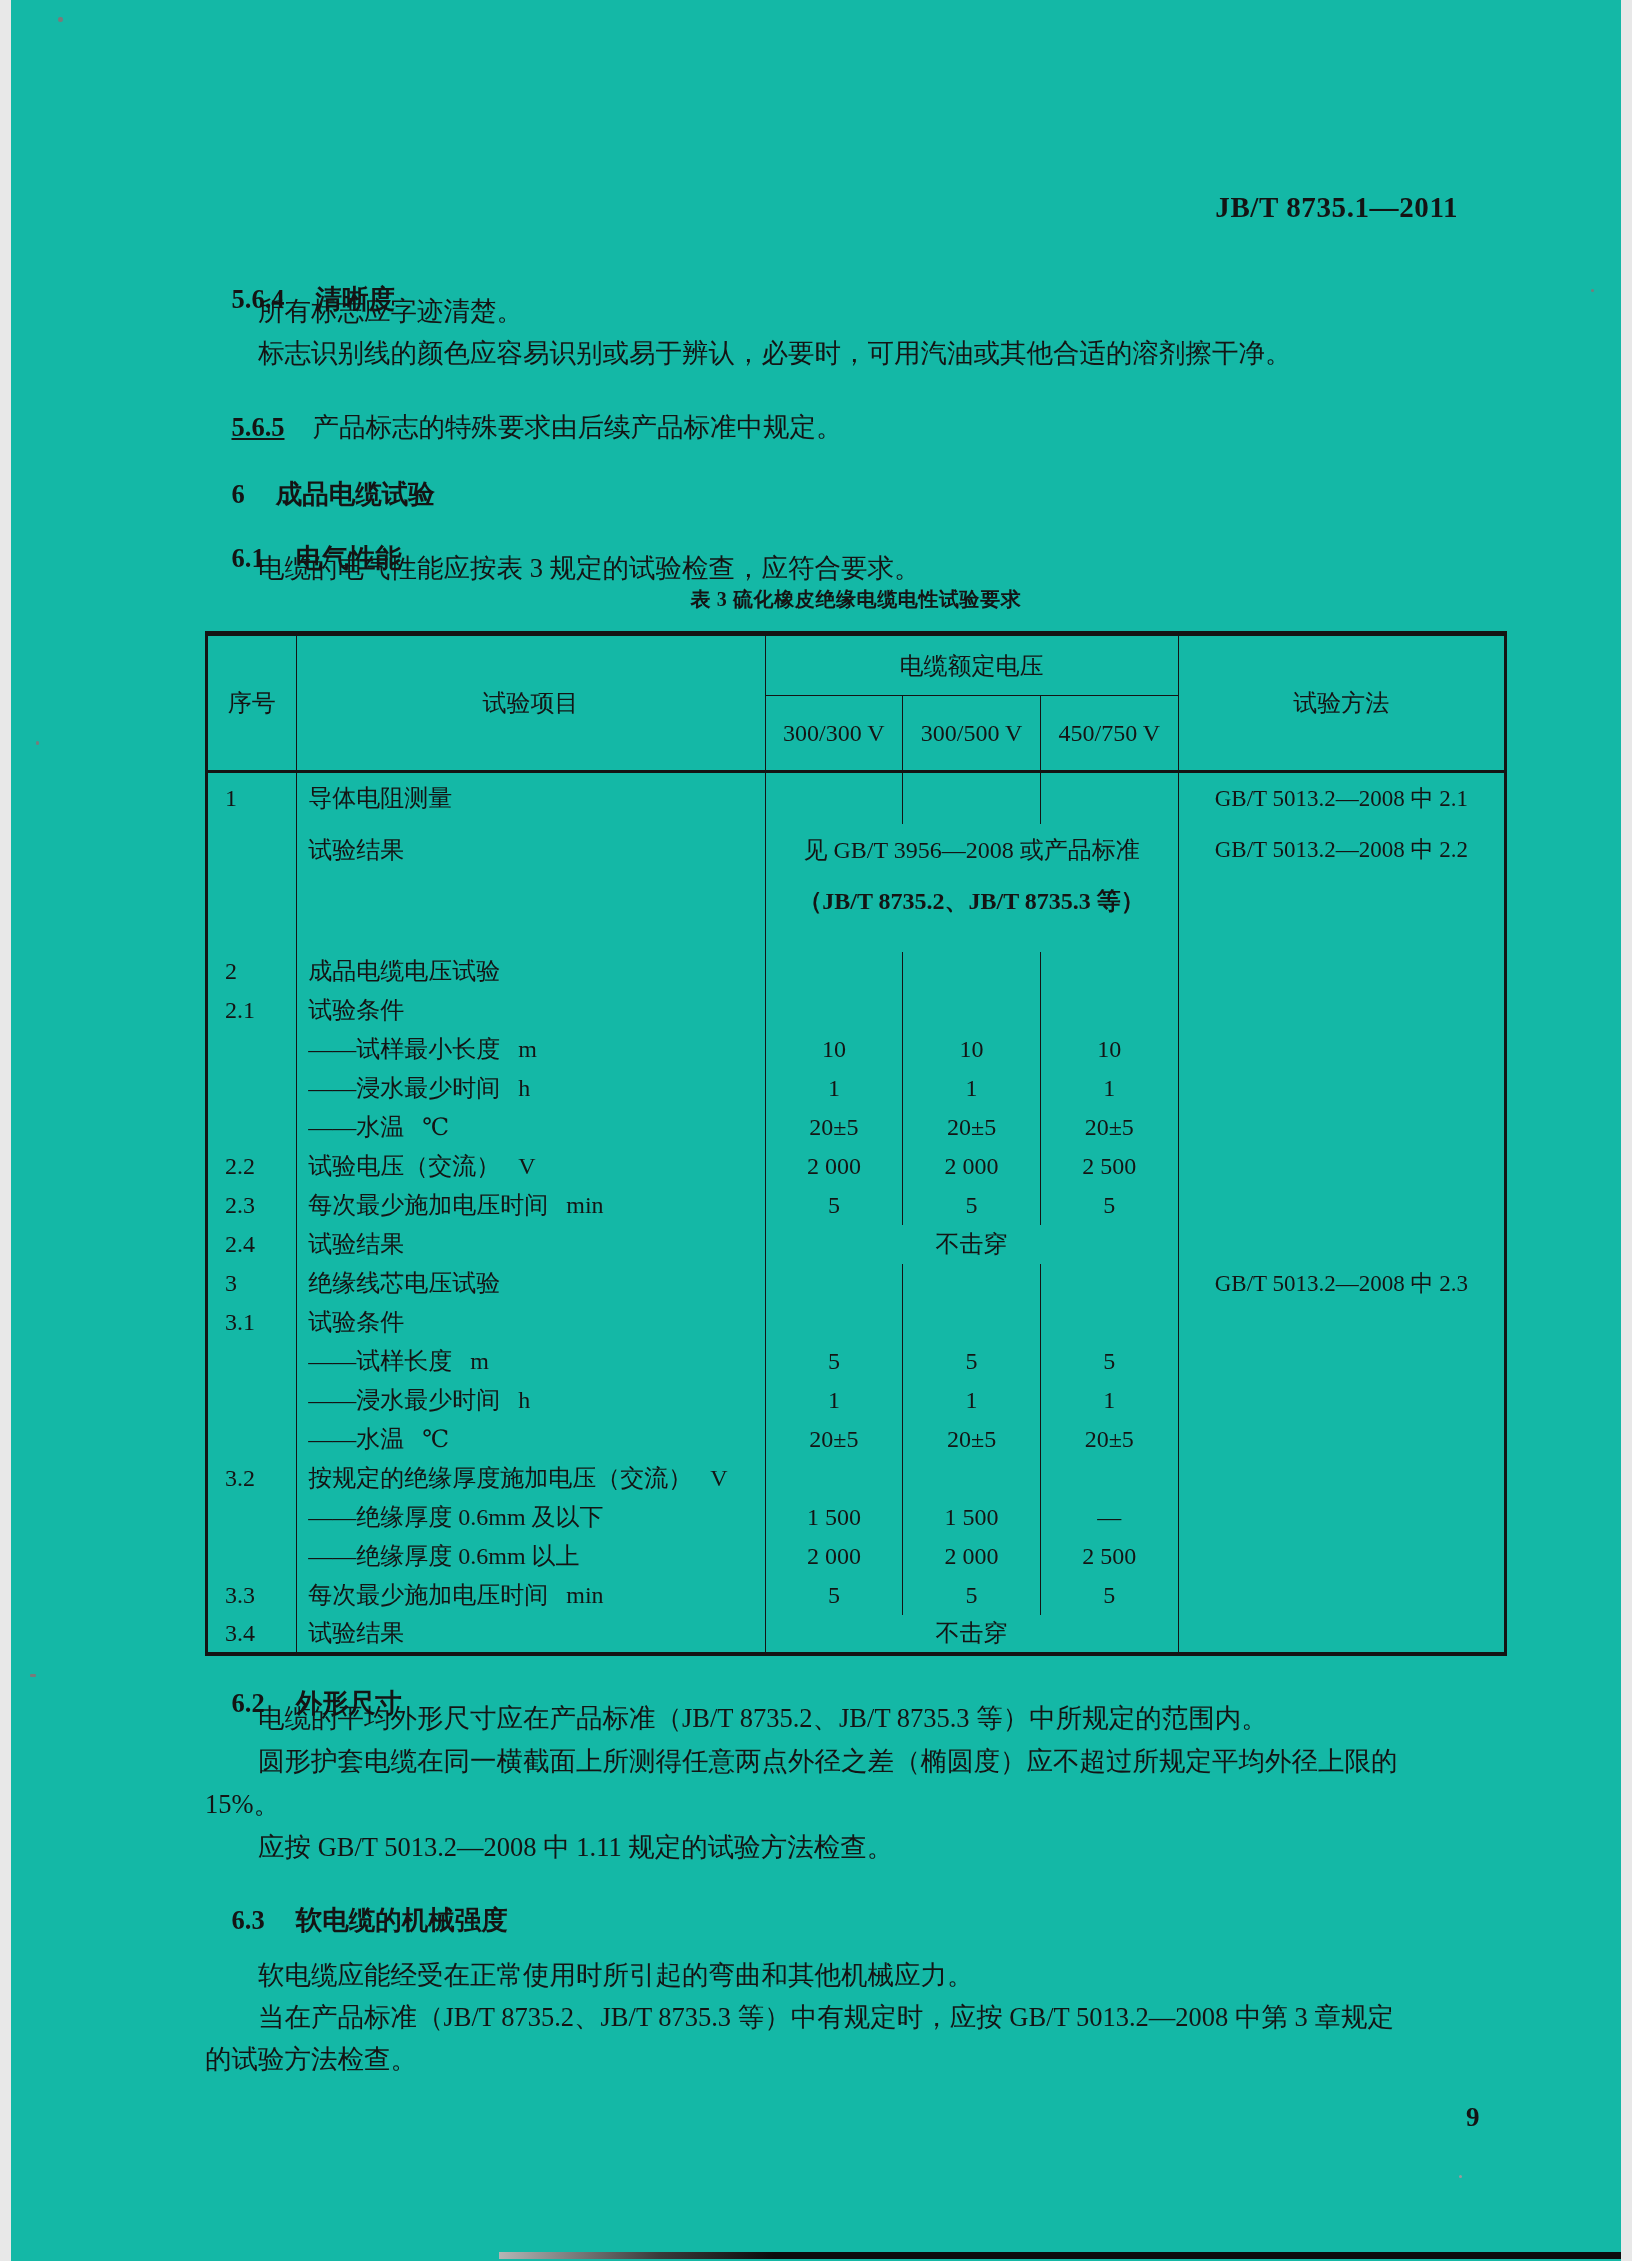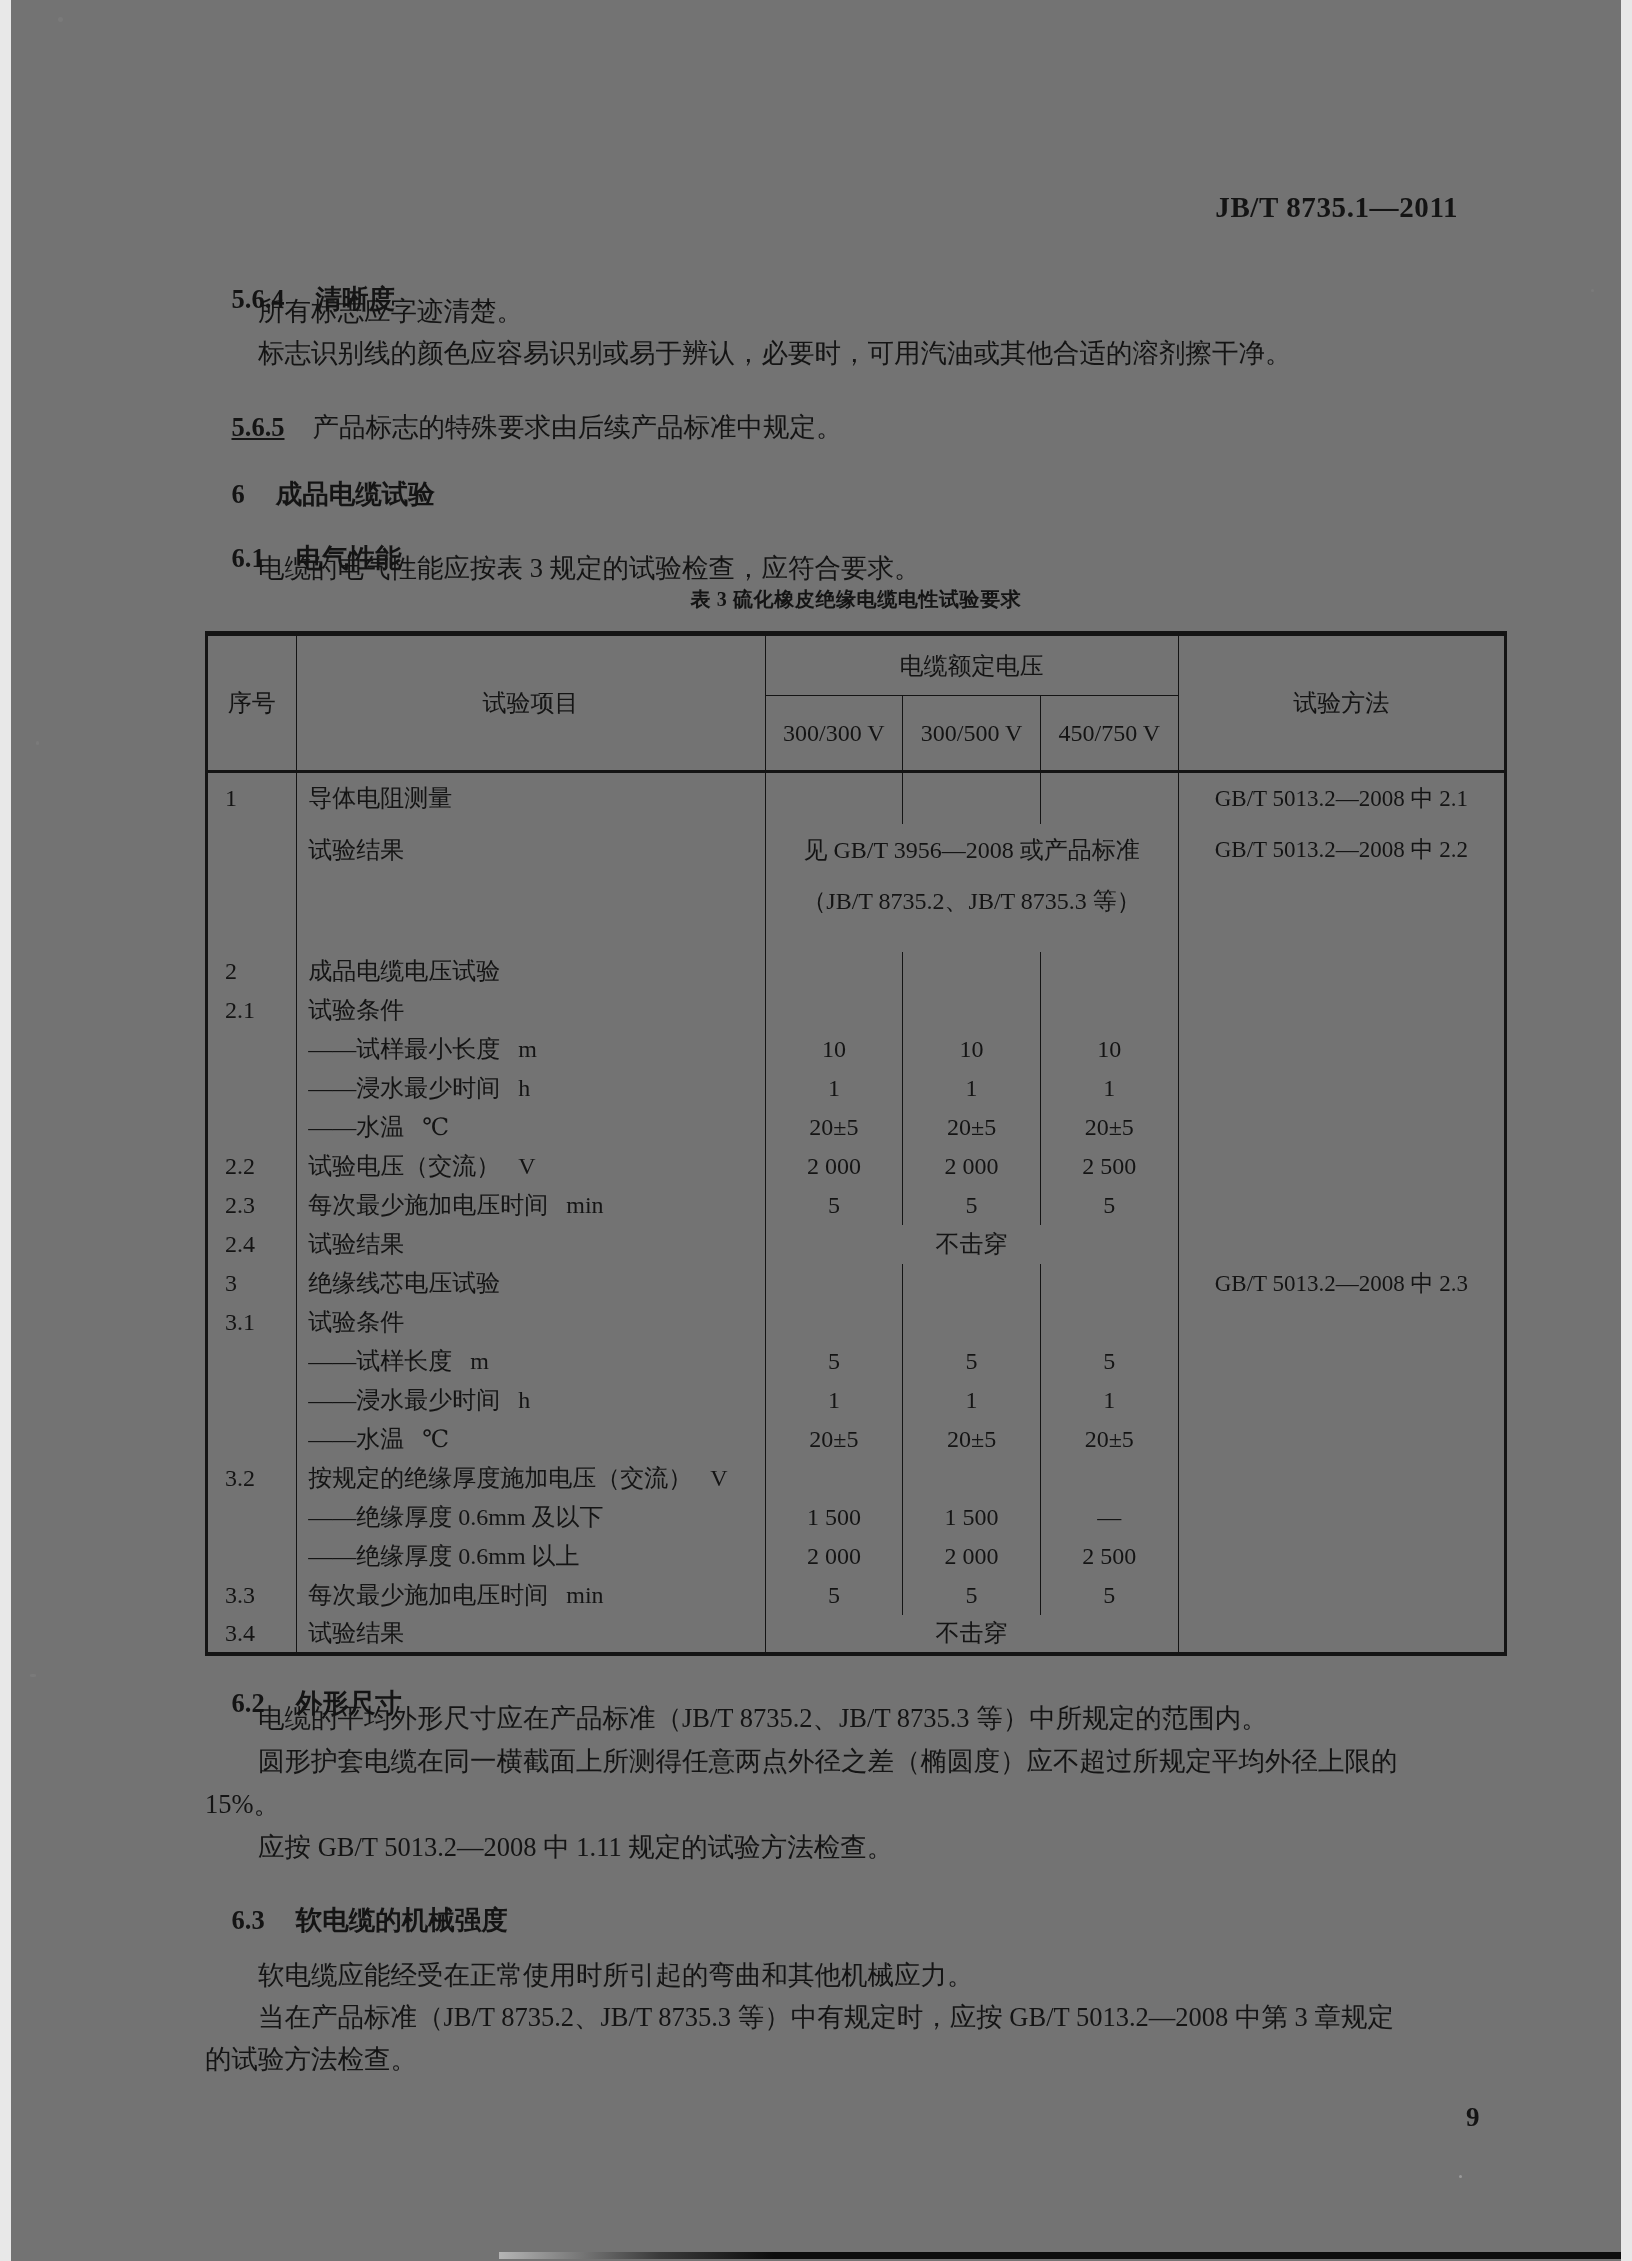--- a/index.html
+++ b/index.html
@@ -1,21 +1,21 @@
 <!DOCTYPE html>
 <html style="font-size:10.3px"><head>
 <meta charset="utf-8">
 <style>
   * { margin:0; padding:0; box-sizing:border-box; }
   html,body { background:#e8e8e8; }
   .page {
     position:relative;
     width:1610px; height:2261px;
     margin:0 auto;
-    background:#737373;
+    background:#14b8a6;
     font-family:"Liberation Serif","DejaVu Serif",serif;
     color:#141414;
     overflow:hidden;
   }
   .abs { position:absolute; }
   .doc-code {
     top:191px; right:163px;
     font-size:29px; font-weight:bold; letter-spacing:0.6px;
   }
   .line {
@@ -56,21 +56,21 @@
     border-top:0; border-bottom:0;
     vertical-align:middle; padding:0 3.9px;
     height:39px;
   }
   table.spec td.no   { text-align:left; padding-left:17px; }
   table.spec td.item { text-align:left; padding-left:11.6px; white-space:pre-wrap; }
   table.spec td.val  { text-align:center; }
   table.spec td.span3{ text-align:center; }
   table.spec td.method { text-align:center; font-size:23px; padding:0 6.5px;margin-left:33px; }
   table.spec tr.r-tall td { height:52px; }
-  table.spec tr.r-gap  td { height:76px; vertical-align:top; padding-top:9px; }
+  table.spec tr.r-gap  td { height:76px; vertical-align:top; padding-top:9px;font-weight:bold; }
   
   .page-num {
     left:1455px; top:2102px;
     font-size:27px; font-weight:bold;
   }
   .scan-bar {
     left:488px; top:2252px; width:1145px; height:6.5px;
     background:linear-gradient(to right,#b5b5b5 0%,#3a3a3a 14%,#0c0c0c 24%,#0c0c0c 100%);
   }
   .speck { background:#7a7a7a; border-radius:50%; }

